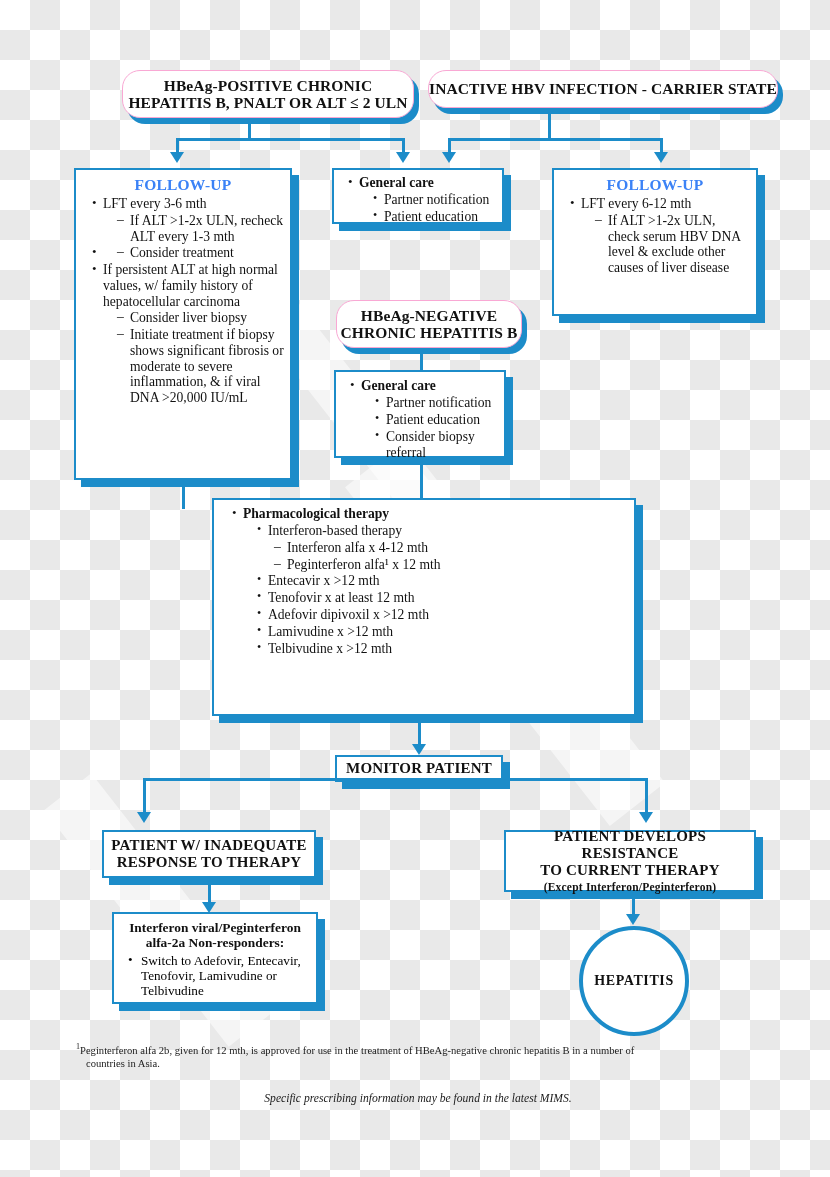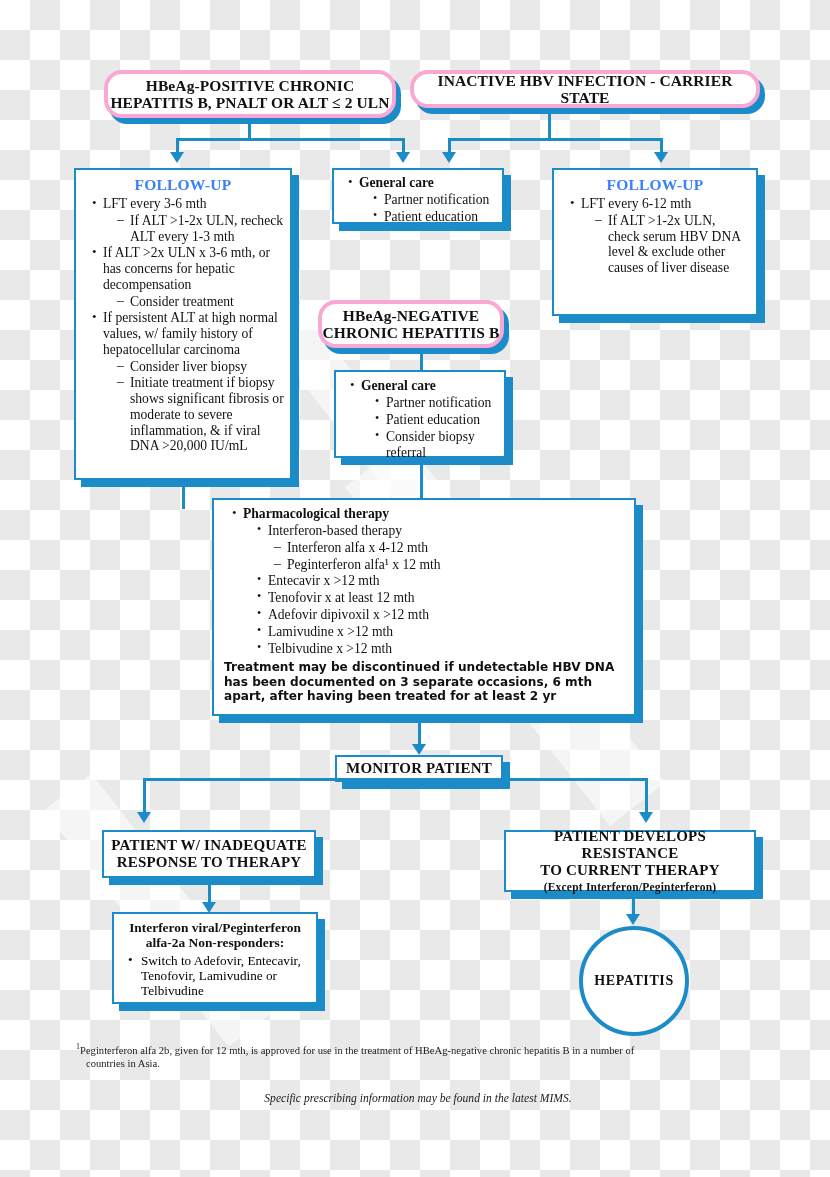--- a/index.html
+++ b/index.html
@@ -52,28 +52,29 @@
   .box {
     position: absolute;
     background: #ffffff;
     border: 2px solid #1c8cc9;
     box-shadow: 7px 7px 0 0 #1c8cc9;
     box-sizing: border-box;
   }
   .pill {
     position: absolute;
     background: #ffffff;
-    border: 4px solid #f9a8d4;
+    border: 1px solid #f9a8d4;
     border-radius: 18px;
     box-shadow: 5px 6px 0 0 #1c8cc9;
     box-sizing: border-box;
     display: flex;
     align-items: center;
     justify-content: center;
     text-align: center;
+    margin-left: 18px;
   }
   .pill .t {
     font-weight: bold;
     font-size: 15.5px;
     line-height: 1.12;
     color: #111;
     letter-spacing: 0.1px;
   }
   .circle {
     position: absolute;
@@ -274,21 +275,20 @@
   <div class="box" style="left:74px;top:168px;width:218px;height:312px;">
     <div class="hdr">FOLLOW-UP</div>
     <ul class="lv1">
       <li>
         <span>LFT every 3-6 mth</span>
         <ul class="lv2">
           <li>If ALT &gt;1-2x ULN, recheck ALT every 1-3 mth</li>
         </ul>
       </li>
       <li>
-        <span>If ALT &gt;2x ULN x 3-6 mth, or has concerns for hepatic decompensation</span>
         <ul class="lv2">
           <li>Consider treatment</li>
         </ul>
       </li>
       <li>
         <span>If persistent ALT at high normal values, w/ family history of hepatocellular carcinoma</span>
         <ul class="lv2">
           <li>Consider liver biopsy</li>
           <li>Initiate treatment if biopsy shows significant fibrosis or moderate to severe inflammation, &amp; if viral DNA &gt;20,000 IU/mL</li>
         </ul>
@@ -359,21 +359,20 @@
             </ul>
           </li>
           <li>Entecavir x &gt;12 mth</li>
           <li>Tenofovir x at least 12 mth</li>
           <li>Adefovir dipivoxil x &gt;12 mth</li>
           <li>Lamivudine x &gt;12 mth</li>
           <li>Telbivudine x &gt;12 mth</li>
         </ul>
       </li>
     </ul>
-    <div class="pharm-note">Treatment may be discontinued if undetectable HBV DNA has been documented on 3 separate occasions, 6 mth apart, after having been treated for at least 2 yr</div>
   </div>
 
   <div class="ln" style="left:418px;top:723px;width:3px;height:23px;"></div>
   <div class="arrow" style="left:412px;top:744px;"></div>
 
   <div class="box capbox" style="left:335px;top:755px;width:168px;height:27px;">
     <div class="t">MONITOR PATIENT</div>
   </div>
 
   <div class="ln" style="left:143px;top:778px;width:505px;height:3px;"></div>

